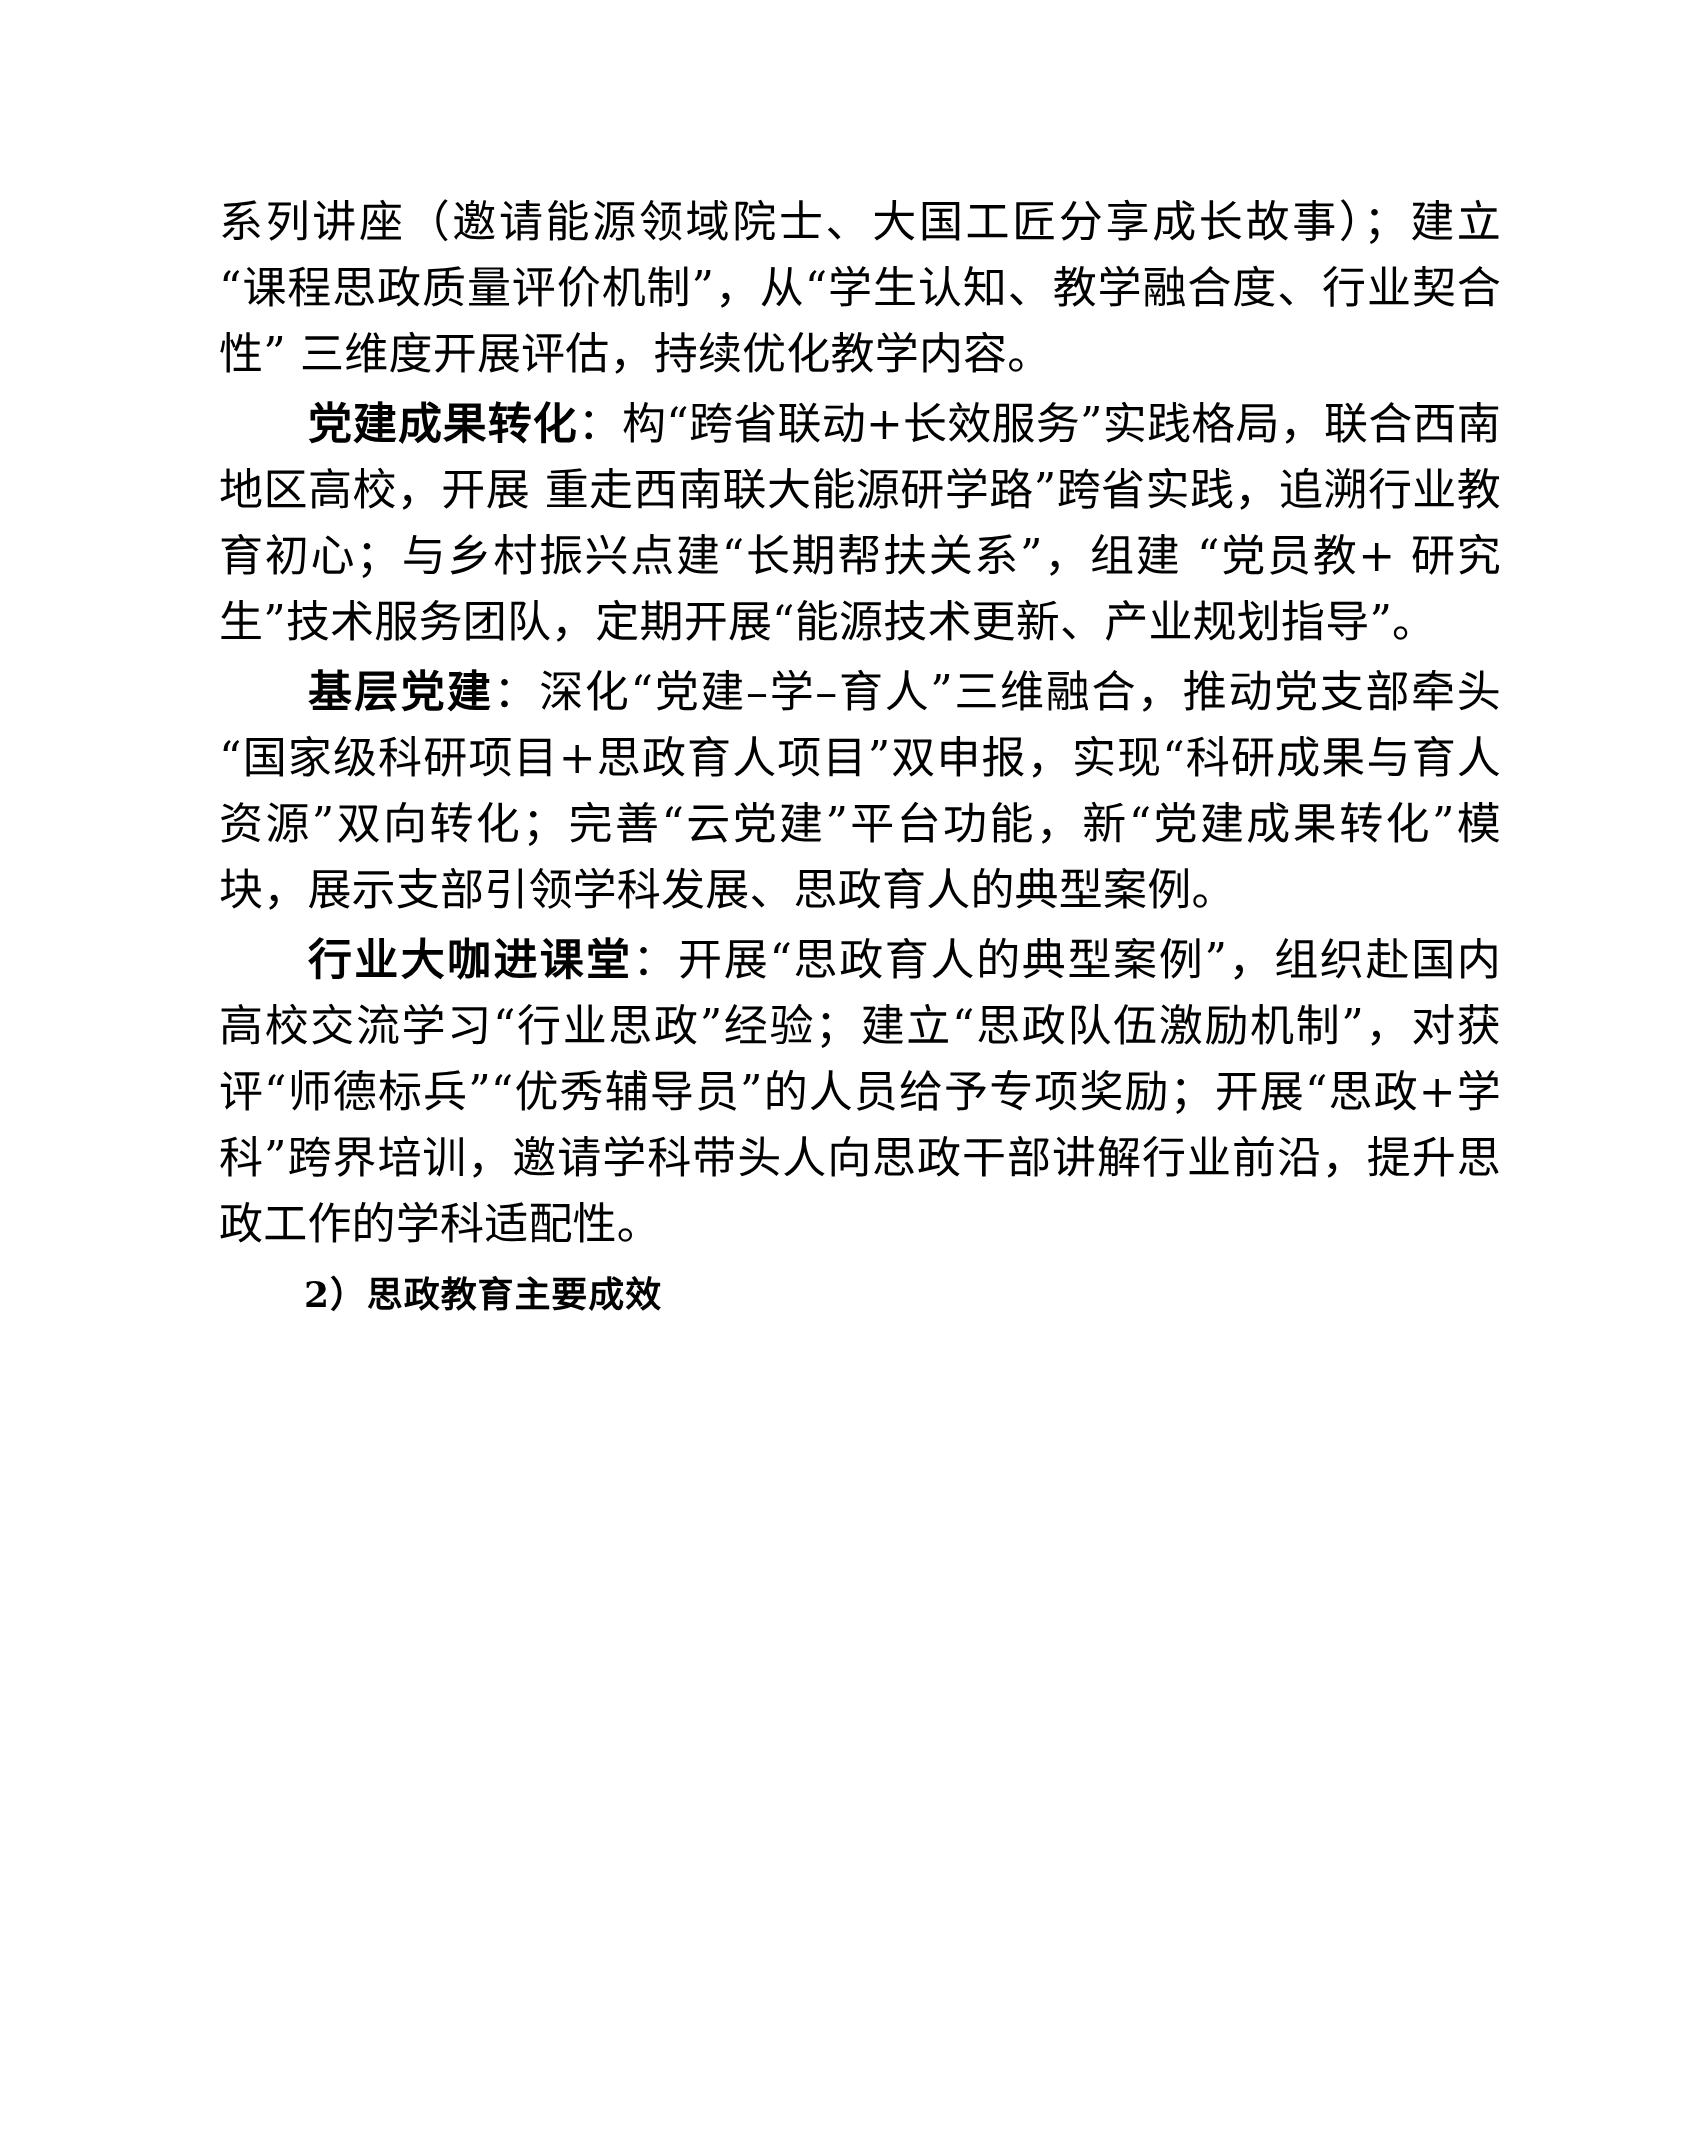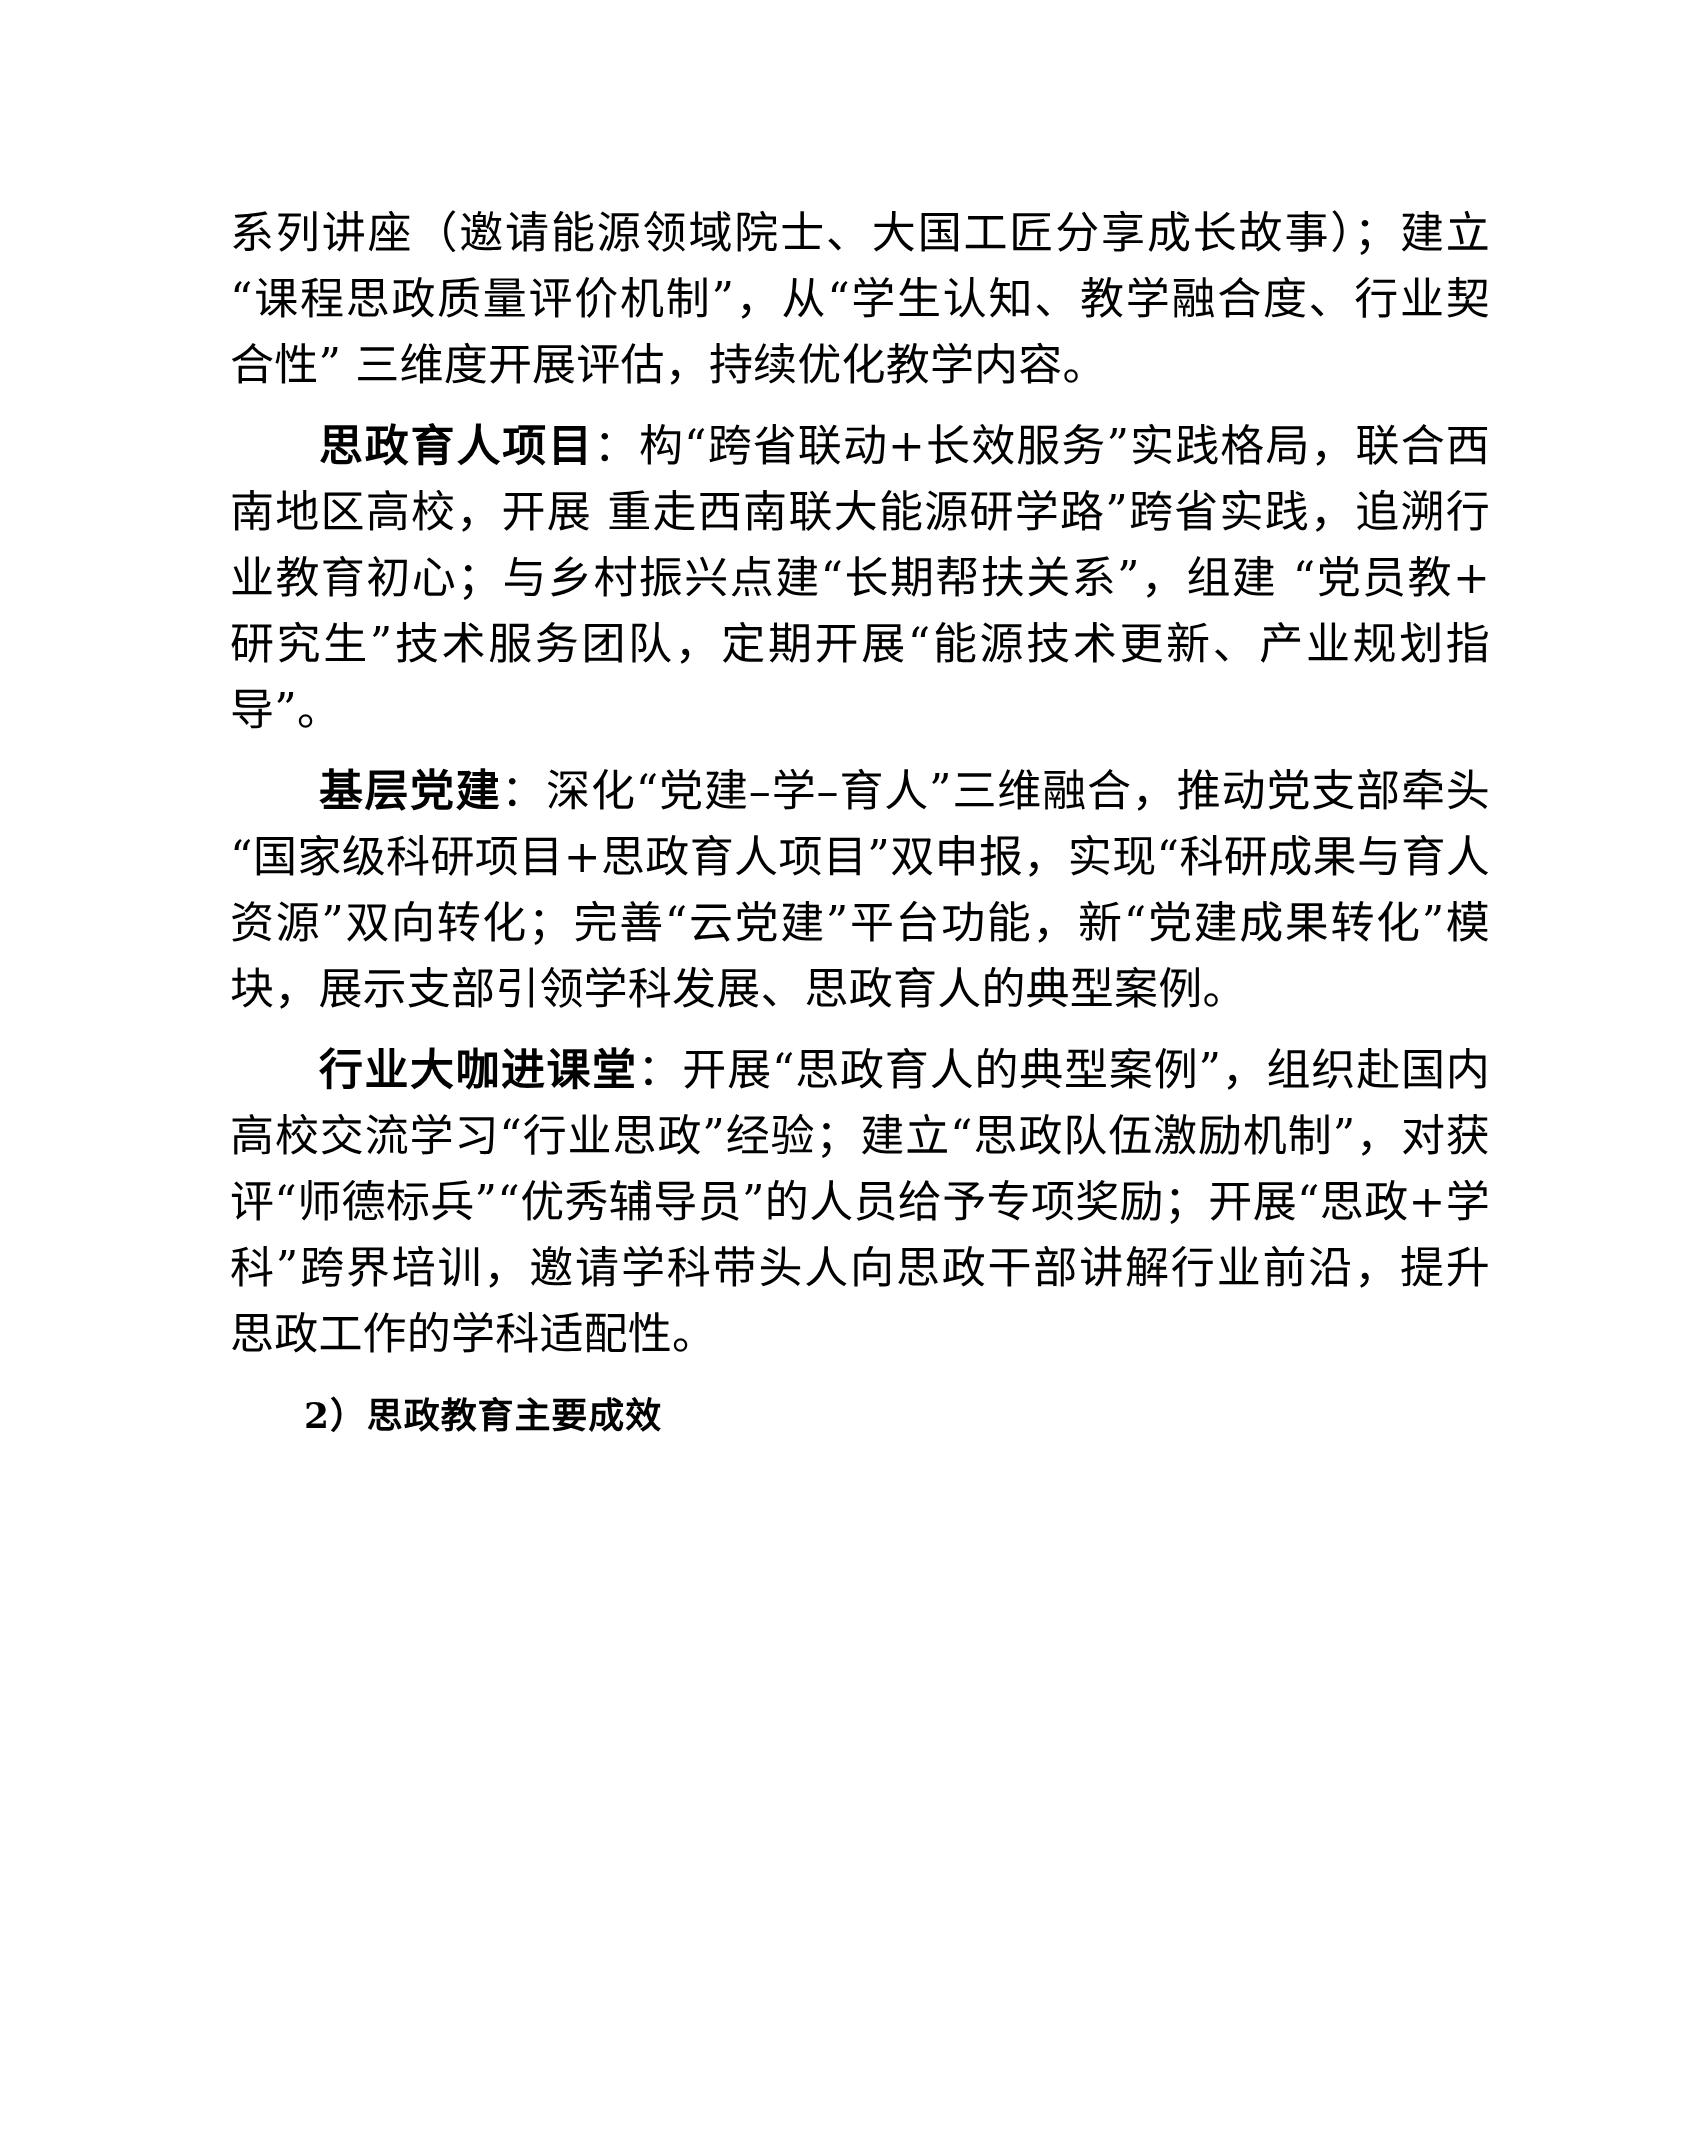--- a/index.html
+++ b/index.html
@@ -17,21 +17,21 @@
     height: 2414px;
     background: #ffffff;
     box-sizing: border-box;
     padding: 185px 142px 0 215px;
     overflow: hidden;
   }
   .doc-body {
     width: 1290px;
   }
   p.para {
-    margin: 15px;
+    margin: 4px;
     font-size: 44px;
     line-height: 66px;
     text-align: justify;
     text-justify: inter-ideograph;
     letter-spacing: 0.2px;
   }
   p.indent {
     text-indent: 89px;
   }
   .lead {
@@ -48,21 +48,21 @@
   }
 </style>
 </head>
 <body>
 
 <div class="page">
   <div class="doc-body">
 
     <p class="para">系列讲座（邀请能源领域院士、大国工匠分享成长故事）；建立 “课程思政质量评价机制”，从“学生认知、教学融合度、行业契合性” 三维度开展评估，持续优化教学内容。</p>
 
-    <p class="para indent"><span class="lead">思政育人项目</span><span>：构“跨省联动+长效服务”实践格局，联合西南地区高校，开展 重走西南联大能源研学路”跨省实践，追溯行业教育初心；与乡村振兴点建“长期帮扶关系”，组建 “党员教+ 研究生”技术服务团队，定期开展“能源技术更新、产业规划指导”。</span></p>
+    <p class="para indent"><span class="lead">党建成果转化</span><span>：构“跨省联动+长效服务”实践格局，联合西南地区高校，开展 重走西南联大能源研学路”跨省实践，追溯行业教育初心；与乡村振兴点建“长期帮扶关系”，组建 “党员教+ 研究生”技术服务团队，定期开展“能源技术更新、产业规划指导”。</span></p>
 
 
     <p class="para indent"><span class="lead">基层党建</span><span>：深化“党建–学–育人”三维融合，推动党支部牵头“国家级科研项目+思政育人项目”双申报，实现“科研成果与育人资源”双向转化；完善“云党建”平台功能，新“党建成果转化”模块，展示支部引领学科发展、思政育人的典型案例。</span></p>
 
     <p class="para indent"><span class="lead">行业大咖进课堂</span><span>：开展“思政育人的典型案例”，组织赴国内高校交流学习“行业思政”经验；建立“思政队伍激励机制”，对获评“师德标兵”“优秀辅导员”的人员给予专项奖励；开展“思政+学科”跨界培训，邀请学科带头人向思政干部讲解行业前沿，提升思政工作的学科适配性。</span></p>
 
     <p class="heading">2）思政教育主要成效</p>
 
 
   </div>

